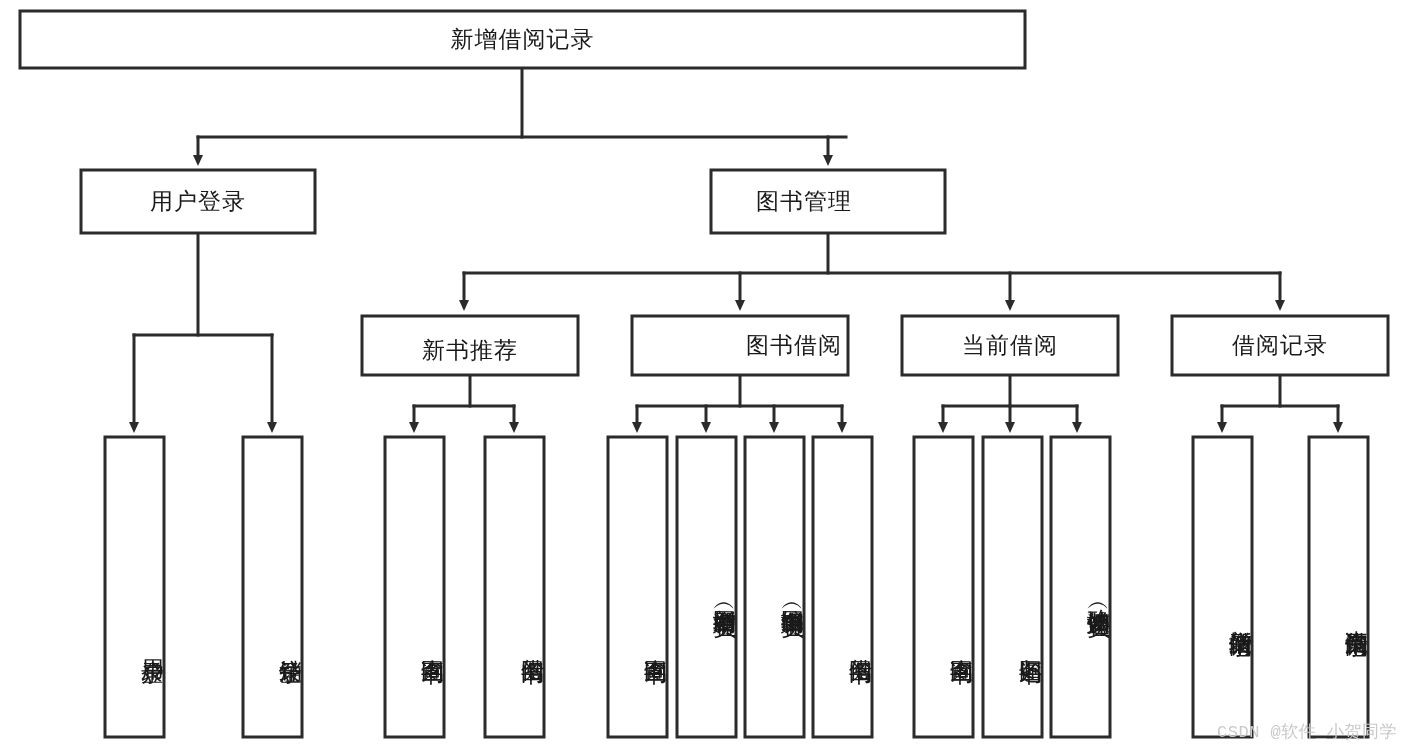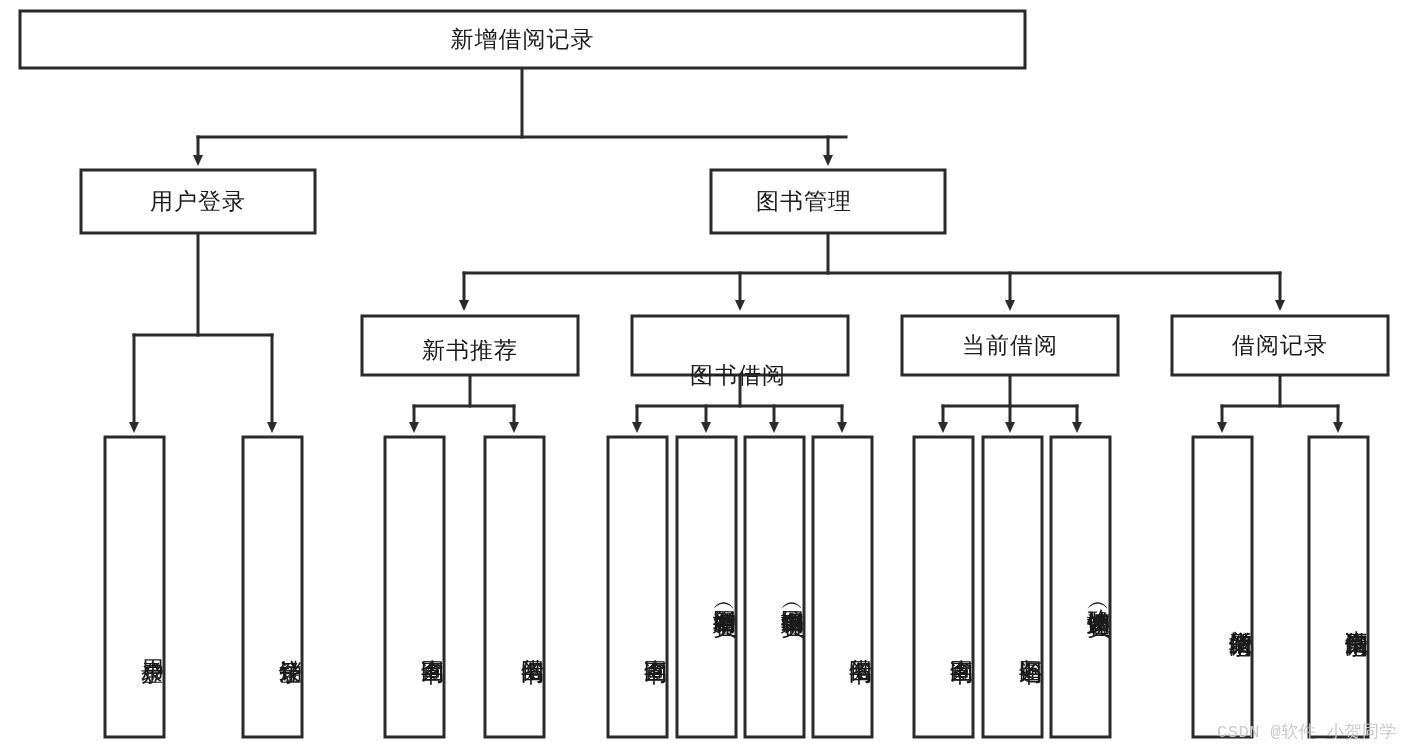--- a/index.html
+++ b/index.html
@@ -158,21 +158,21 @@
     <rect class="node-rect" x="1193" y="437" width="59" height="300"></rect>
     <rect class="node-rect" x="1309" y="437" width="59" height="300"></rect>
   </svg>
 
   <div class="hlabel" style="left:20px;top:11px;width:1005px;height:57px;">新增借阅记录</div>
 
   <div class="hlabel" style="left:81px;top:170px;width:234px;height:63px;">用户登录</div>
   <div class="hlabel" style="left:711px;top:170px;width:186px;height:63px;">图书管理</div>
 
   <div class="hlabel" style="left:362px;top:316px;width:216px;height:68px;">新书推荐</div>
-  <div class="hlabel" style="left:612px;top:316px;width:252px;height:59px;margin-top:30px;">图书借阅</div>
+  <div class="hlabel" style="left:668px;top:316px;width:252px;height:59px;">图书借阅</div>
   <div class="hlabel" style="left:1172px;top:316px;width:216px;height:59px;">借阅记录</div>
   <div class="hlabel" style="left:902px;top:316px;width:216px;height:59px;">当前借阅</div>
 
   <div class="vlabel" style="left:105px;top:437px;width:59px;height:300px;padding-top:56px;">用户登录</div>
   <div class="vlabel" style="left:243px;top:437px;width:59px;height:300px;padding-top:56px;">注销登录</div>
 
   <div class="vlabel" style="left:385px;top:437px;width:59px;height:300px;padding-top:56px;">查询图书</div>
   <div class="vlabel" style="left:485px;top:437px;width:59px;height:300px;padding-top:56px;">借阅图书</div>
 
   <div class="vlabel" style="left:608px;top:437px;width:59px;height:300px;padding-top:56px;">查询图书</div>

